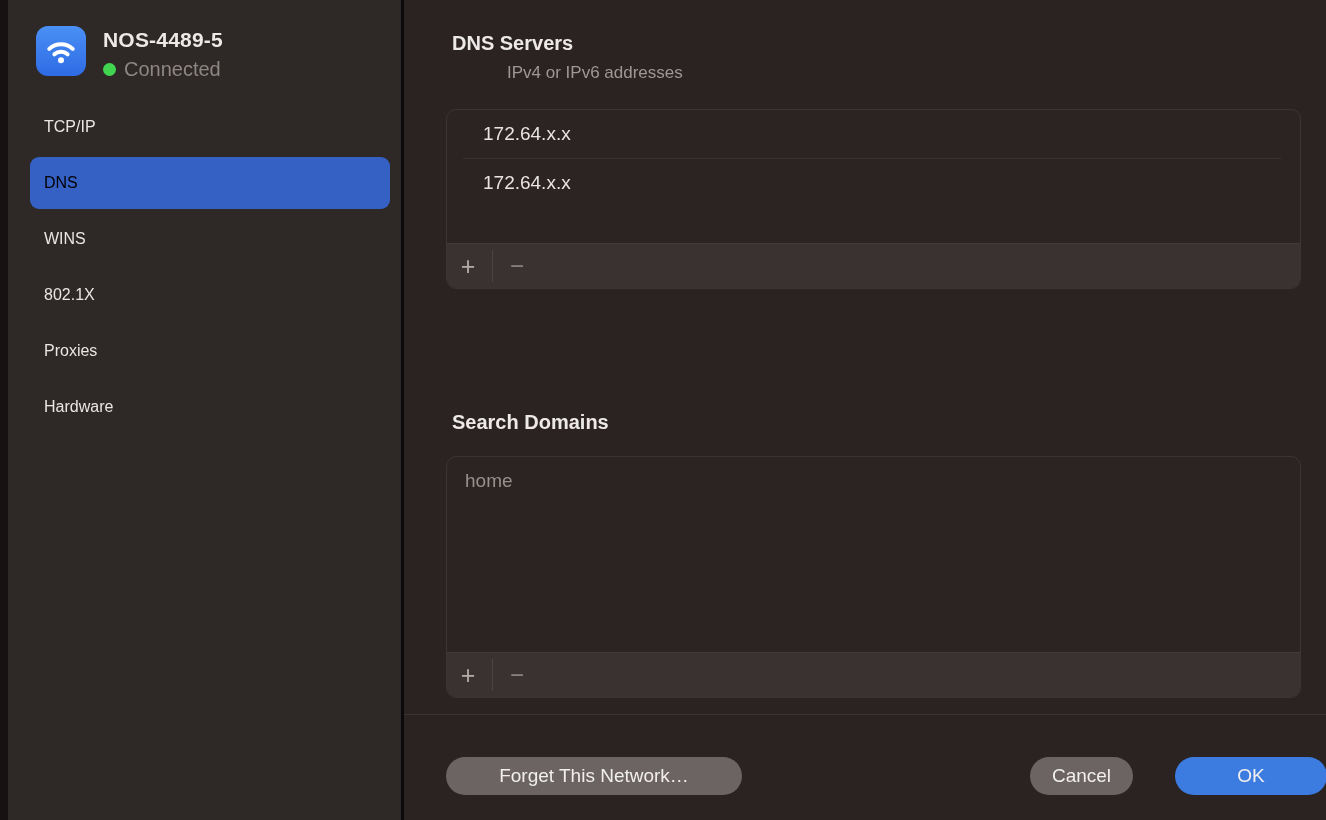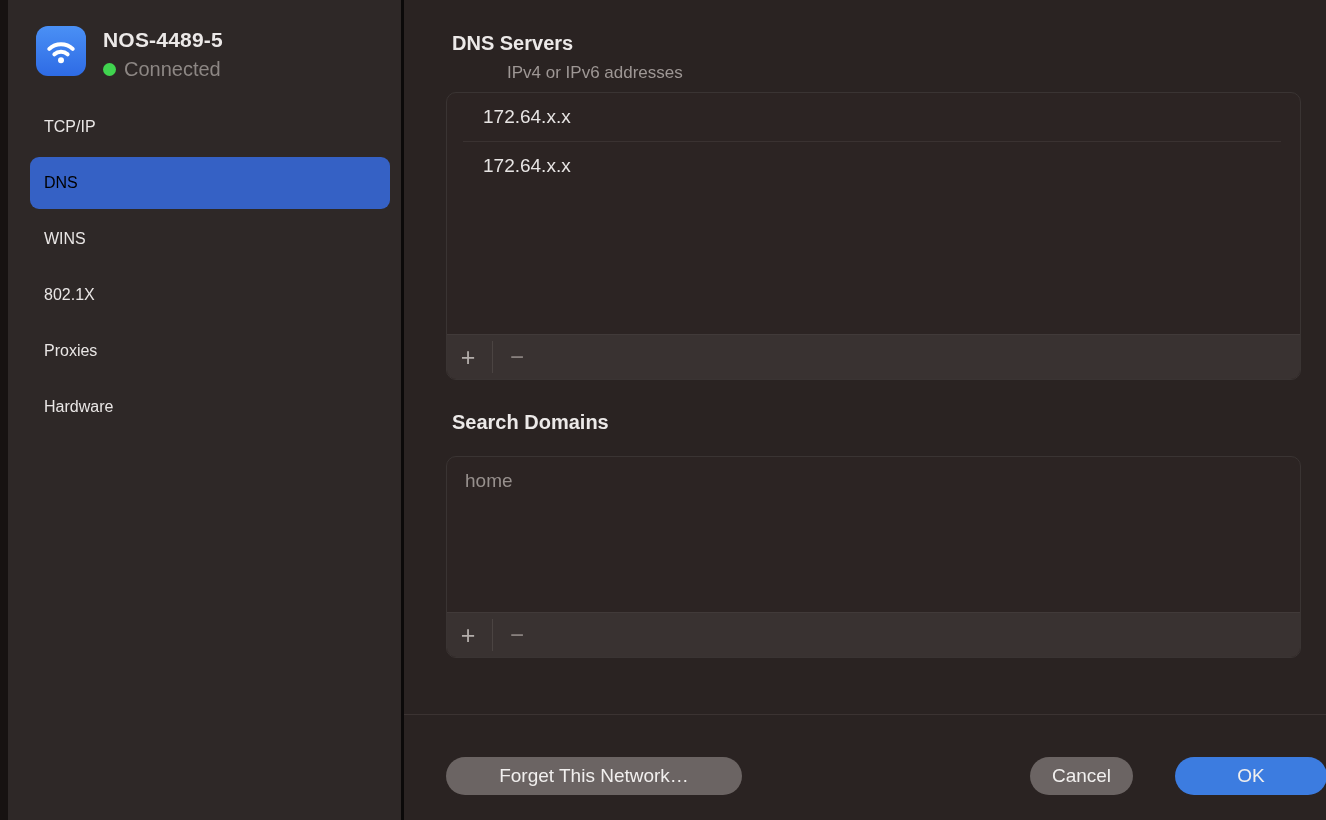--- a/index.html
+++ b/index.html
@@ -148,35 +148,35 @@
     <div class="nav-item">Proxies</div>
     <div class="nav-item">Hardware</div>
   </div>
 
 </div>
 <div class="v-divider"></div>
 
 <div class="content-title" style="top:32px">DNS Servers</div>
 <div class="content-subtitle">IPv4 or IPv6 addresses</div>
 
-<div class="list-box" style="top:92px; height:288px">
+<div class="list-box" style="top:109px; height:180px">
   <div class="list-row" style="padding-left:36px">172.64.x.x</div>
   <div class="row-divider"></div>
   <div class="list-row" style="padding-left:36px">172.64.x.x</div>
   <div class="list-spacer"></div>
   <div class="list-toolbar">
     <button class="tb-btn tb-plus">+</button>
     <div class="tb-sep"></div>
     <button class="tb-btn tb-minus">−</button>
   </div>
 </div>
 
 <div class="content-title" style="top:411px">Search Domains</div>
 
-<div class="list-box" style="top:456px; height:202px">
+<div class="list-box" style="top:456px; height:242px">
   <div class="list-row" style="padding-left:18px; color:#97908d">home</div>
   <div class="list-spacer"></div>
   <div class="list-toolbar">
     <button class="tb-btn tb-plus">+</button>
     <div class="tb-sep"></div>
     <button class="tb-btn tb-minus">−</button>
   </div>
 </div>
 
 <div class="h-separator"></div>

